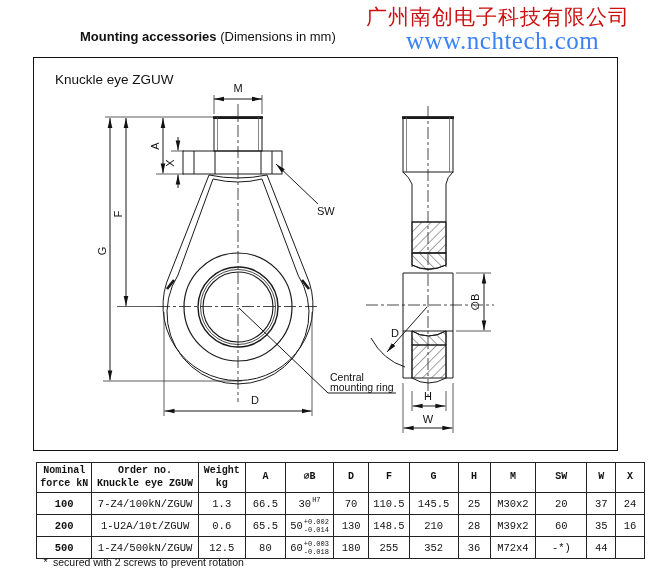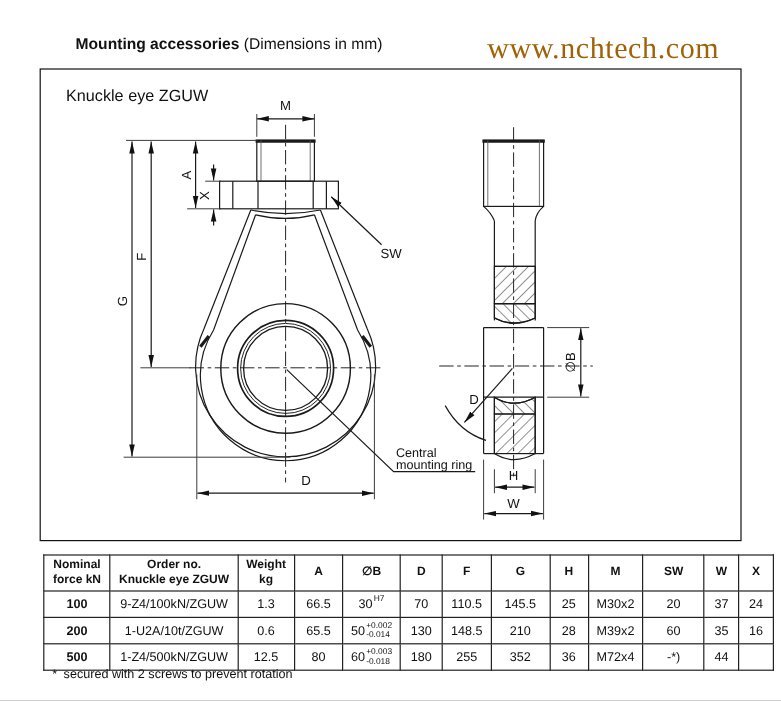--- a/index.html
+++ b/index.html
@@ -7,39 +7,39 @@
     position:relative;width:651px;height:584px;background:#ffffff;
     font-family:"Liberation Sans", sans-serif;color:#111;overflow:hidden;
     margin:0 auto;
   }
   .company{
     position:absolute;left:366px;top:3px;width:280px;
     font-size:21px;letter-spacing:1px;color:#cc1111;white-space:nowrap;
   }
   .website{
     position:absolute;left:406px;top:27px;width:245px;
-    font-family:"Liberation Serif", serif;font-size:25px;color:#a16207;
+    font-family:"Liberation Serif", serif;font-size:25px;color:#3b82f6;
     letter-spacing:0.5px;white-space:nowrap;z-index:3;
   }
-  .title-line{position:absolute;left:25px;top:29px;font-size:13px;white-space:nowrap;padding-left:38px;}
+  .title-line{position:absolute;left:42px;top:29px;font-size:13px;white-space:nowrap;padding-left:38px;}
   .title-line .t-bold{font-weight:bold;}
   .drawing-box{
     position:absolute;left:33px;top:57px;width:583px;height:392px;
     border:1.5px solid #111;background:#fff;
   }
   .drawing-title{position:absolute;left:55px;top:72px;font-size:13.5px;z-index:2;}
   .material-note{position:absolute;left:55px;top:430px;font-size:11.5px;z-index:2;white-space:nowrap;}
   svg.linework{position:absolute;left:0;top:0;z-index:1;}
   svg.linework text{font-family:"Liberation Sans", sans-serif;font-size:11px;fill:#111;}
   svg.linework text.small{font-size:10.5px;}
 
   table.dim-table{
     position:absolute;left:36px;top:462px;width:609px;
     border-collapse:collapse;table-layout:fixed;font-size:10.5px;
-    text-align:center;z-index:2;
+    text-align:center;z-index:2;font-family:Liberation Mono, monospace;
   }
   table.dim-table th,table.dim-table td{
     border:1px solid #222;padding:0 1px;vertical-align:middle;
     overflow:hidden;white-space:nowrap;
   }
   table.dim-table{border:1.5px solid #111;}
   table.dim-table th{font-weight:bold;font-size:10px;white-space:pre-line;height:29px;line-height:1.25;}
   table.dim-table td{height:21px;margin-top:38px;}
   td.c-force{font-weight:bold;}
   .tol{
@@ -48,20 +48,21 @@
   }
   .tol span{display:block;height:8px;}
   .footnote{position:absolute;left:38px;top:556px;font-size:10.5px;text-align:center;}
   .footnote .fn-marker{display:inline-block;width:15px;}
 </style>
 </head>
 <body>
 
 <div class="page">
 
+  <div class="company">广州南创电子科技有限公司</div>
   <div class="website">www.nchtech.com</div>
 
   <div class="title-line"><span class="t-bold">Mounting accessories</span><span> (Dimensions in mm)</span></div>
 
   <div class="drawing-box"></div>
   <div class="drawing-title">Knuckle eye ZGUW</div>
 
   <svg class="linework" width="651" height="584" viewBox="0 0 651 584">
     <defs>
       <marker id="ah" viewBox="0 0 10 6" refX="10" refY="3" markerWidth="10" markerHeight="6" orient="auto-start-reverse" markerUnits="userSpaceOnUse">
@@ -232,21 +233,21 @@
         <th>H</th>
         <th>M</th>
         <th>SW</th>
         <th>W</th>
         <th>X</th>
       </tr>
     </thead>
     <tbody>
       <tr>
         <td class="c-force">100</td>
-        <td>9-Z4/100kN/ZGUW</td>
+        <td>7-Z4/100kN/ZGUW</td>
         <td>1.3</td>
         <td>66.5</td>
         <td><span>30</span><span class="tol"><span>H7</span><span></span></span></td>
         <td>70</td>
         <td>110.5</td>
         <td>145.5</td>
         <td>25</td>
         <td>M30x2</td>
         <td>20</td>
         <td>37</td>

